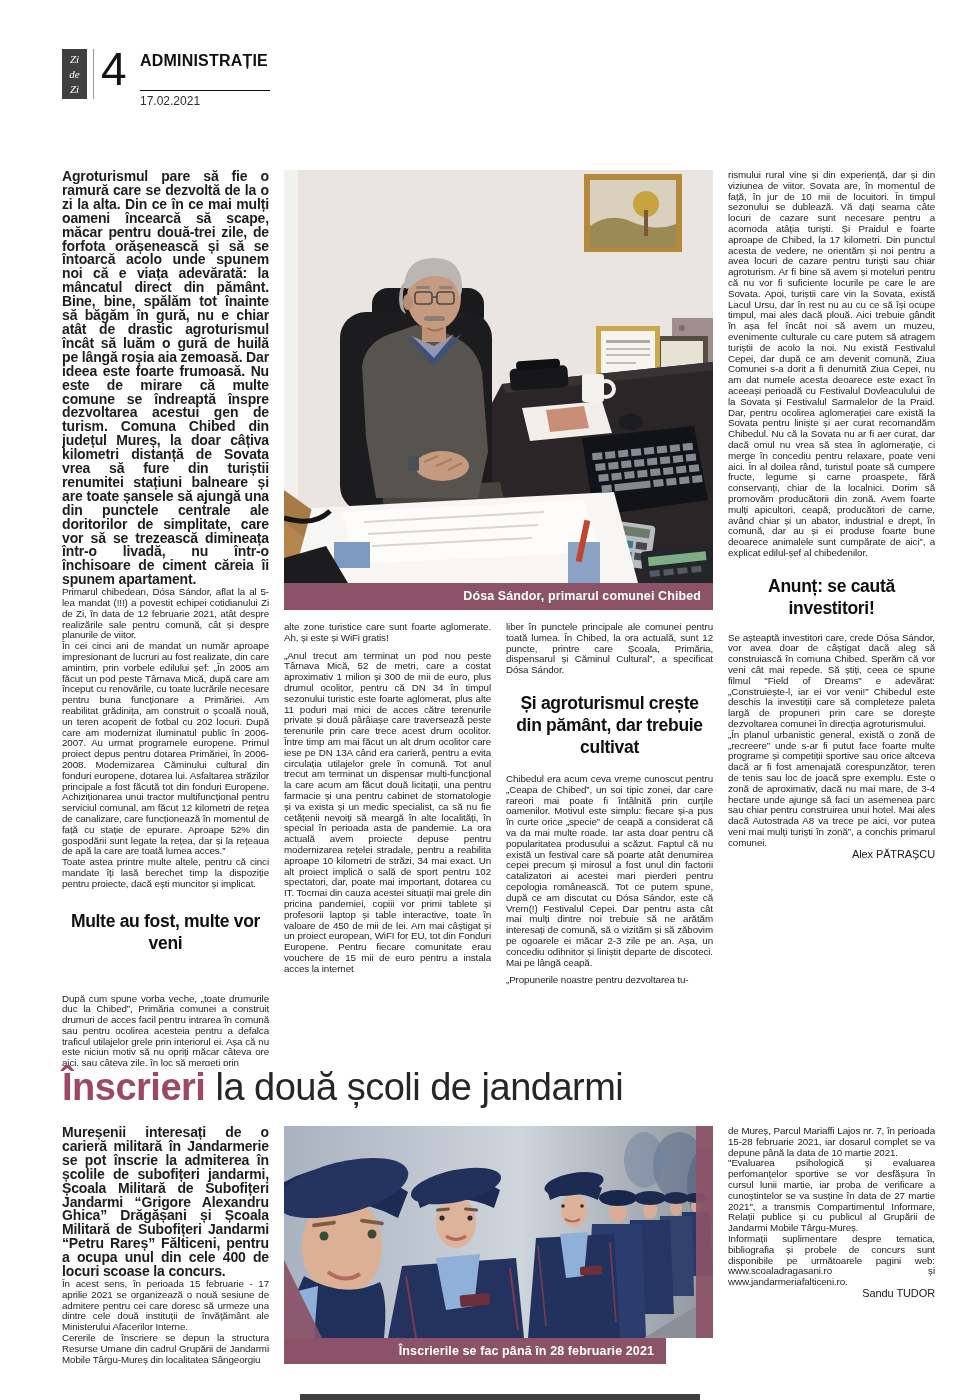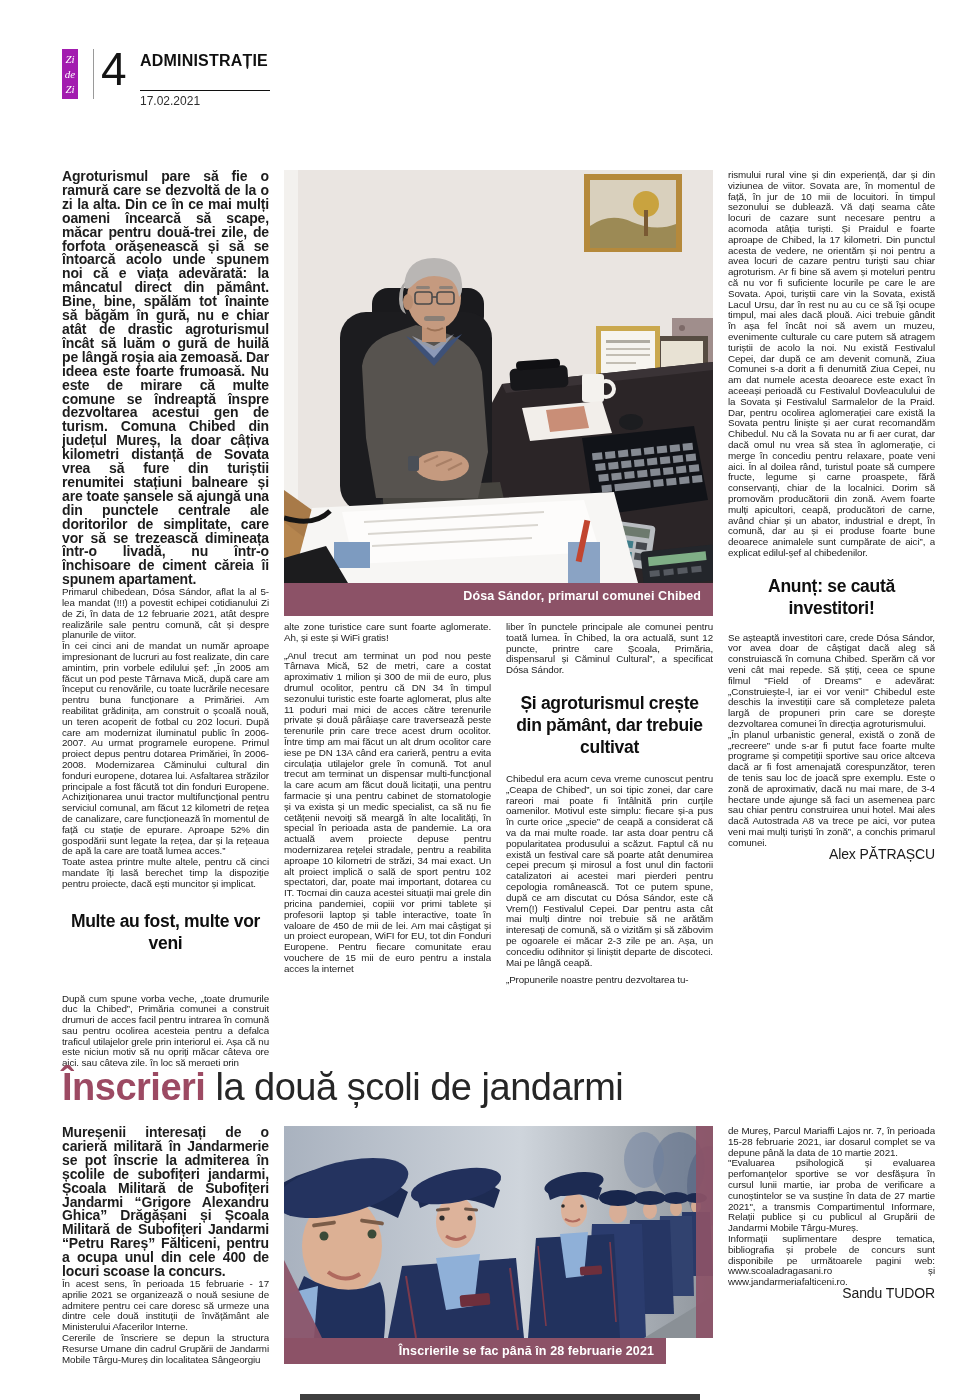--- a/index.html
+++ b/index.html
@@ -4,21 +4,21 @@
 <style>
   * { margin:0; padding:0; box-sizing:border-box; }
   html,body { background:#ffffff; }
   .page {
     position:relative; width:964px; height:1400px; background:#ffffff;
     font-family:"Liberation Sans", sans-serif; color:#1d1d1d; overflow:hidden;
   }
   
   .masthead { position:absolute; left:62px; top:46px; height:56px; }
   .logo-box {
-    position:absolute; left:0; top:3px; width:16px; height:50px; background:#a21caf;
+    position:absolute; left:0; top:3px; width:25px; height:50px; background:#404040;
     color:#fff; font-family:"Liberation Serif", serif; font-style:italic;
     font-size:11px; line-height:15px; text-align:center; padding-top:3px;
   }
   .mast-divider { position:absolute; left:31px; top:3px; width:1px; height:50px; background:#9a9a9a; }
   .page-number { position:absolute; left:39px; top:-4px; font-size:46px; font-weight:400; color:#141414; letter-spacing:-1px; }
   .section-block { position:absolute; left:78px; top:6px; width:130px; }
   .section-title { font-size:16px; font-weight:700; color:#101010; letter-spacing:.2px;
     border-bottom:1.5px solid #101010; padding-bottom:20px; }
   .section-date { font-size:12px; color:#2e2e2e; margin-top:3px; }
   
@@ -32,35 +32,35 @@
     font-size:9.8px; line-height:10.8px; letter-spacing:-0.1px; color:#1d1d1d;
     overflow:hidden; hyphens:auto;
   }
   .col p { margin:0; }
   .col p.gap-top { margin-top:7px; }
   .intro { font-weight:700; font-size:14px; line-height:13.9px; letter-spacing:-0.15px; }
   .subhead { font-weight:700; font-size:17.5px; line-height:22px; letter-spacing:-0.3px; text-align:center; color:#0f0f0f; }
   .sh1 { margin:20px 0 40px; }
   .sh3 { margin:16px 0 16px; }
   .sh4 { margin:16px 0 14px; }
-  .byline { text-align:right; font-size:14px; margin-top:14px; color:#1a1a1a; }
+  .byline { text-align:right; font-size:11px; margin-top:14px; color:#1a1a1a; }
   .byline2 { margin-top:20px; }
   .a1c1 { left:62px;  top:170px; height:896px; }
   .a1c2 { left:284px; top:622px; height:446px; }
   .a1c3 { left:506px; top:622px; height:446px; }
   .a1c4 { left:728px; top:170px; height:898px; }
   .a2c1 { left:62px;  top:1126px; height:272px; }
   .a2c2 { left:728px; top:1126px; height:272px; }
   
   figure { position:absolute; display:block; }
   .fig1 { left:284px; top:170px; width:429px; }
   .fig2 { left:284px; top:1126px; width:382px; }
   figure svg { display:block; }
   .caption {
-    height:33px; background:#8c5267; color:#ffffff; font-size:12.5px; font-weight:700;
+    height:27px; background:#8c5267; color:#ffffff; font-size:12.5px; font-weight:700;
     text-align:right; line-height:27px; padding-right:12px; letter-spacing:.1px;
   }
   .fig2 .caption { height:26px; line-height:26px; }
   .bottom-strip { position:absolute; left:300px; top:1394px; width:400px; height:6px; background:#3f3f3f; }
 </style>
 </head>
 <body>
 
 <div class="page">
 

